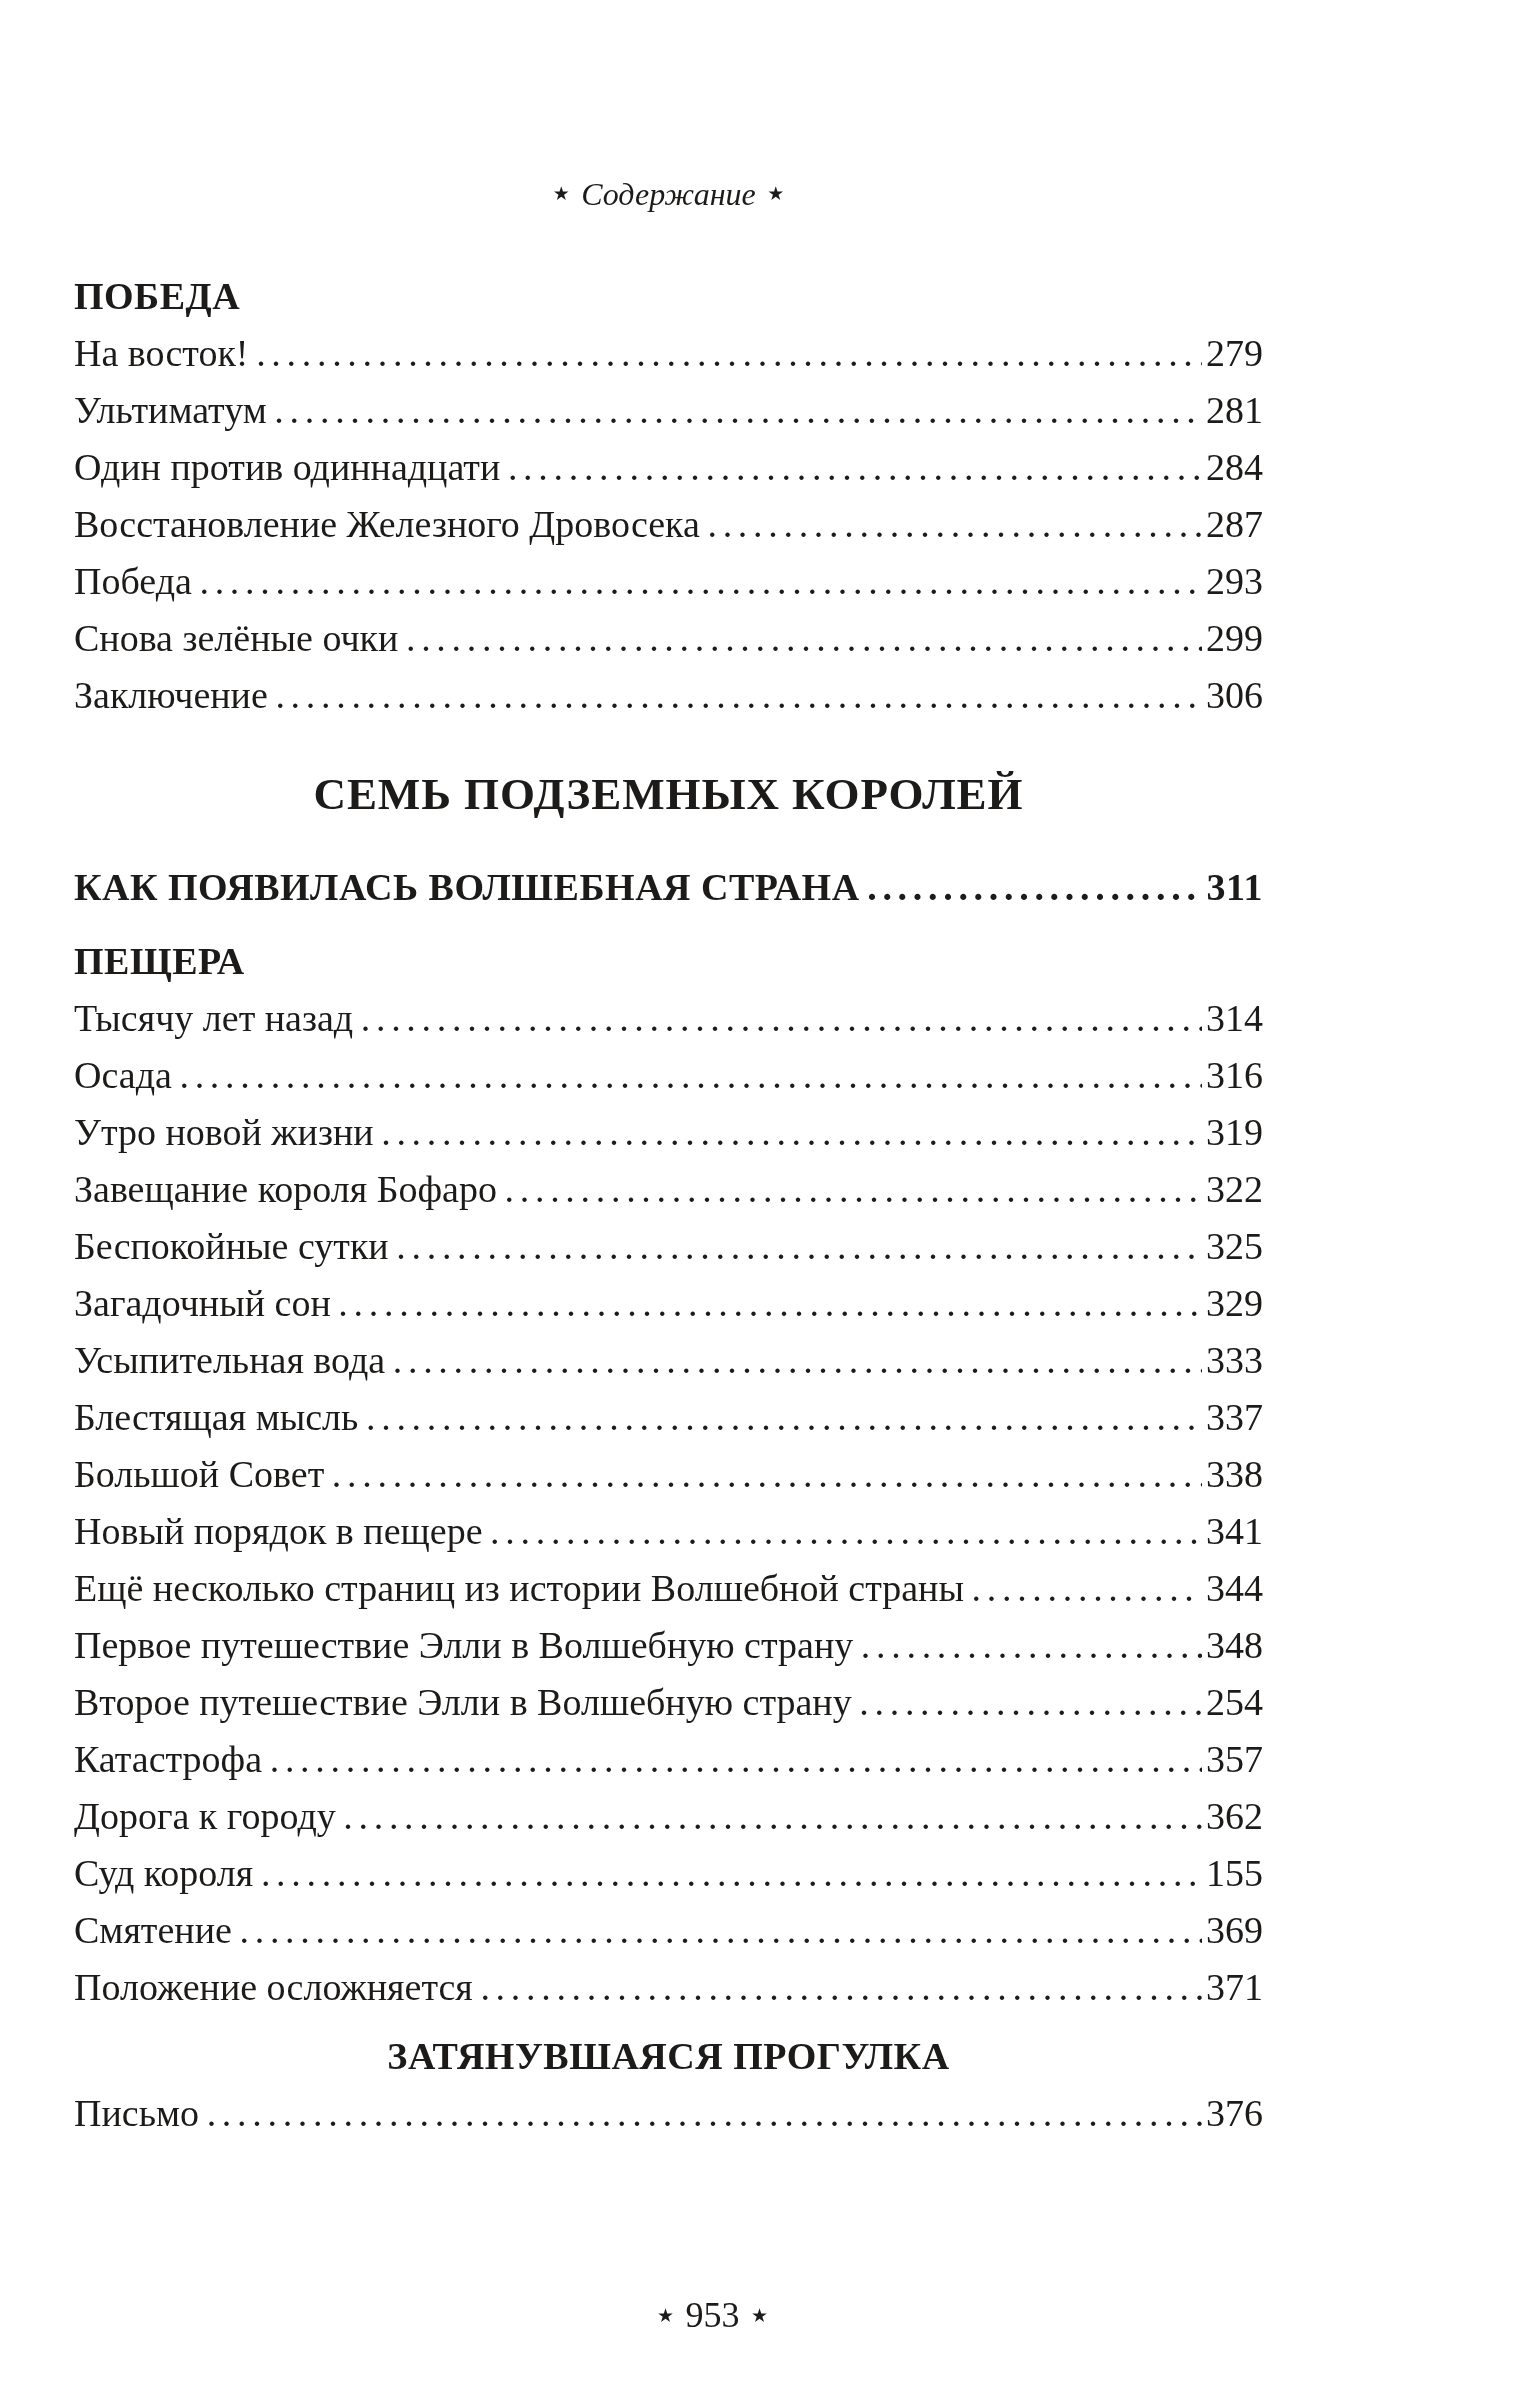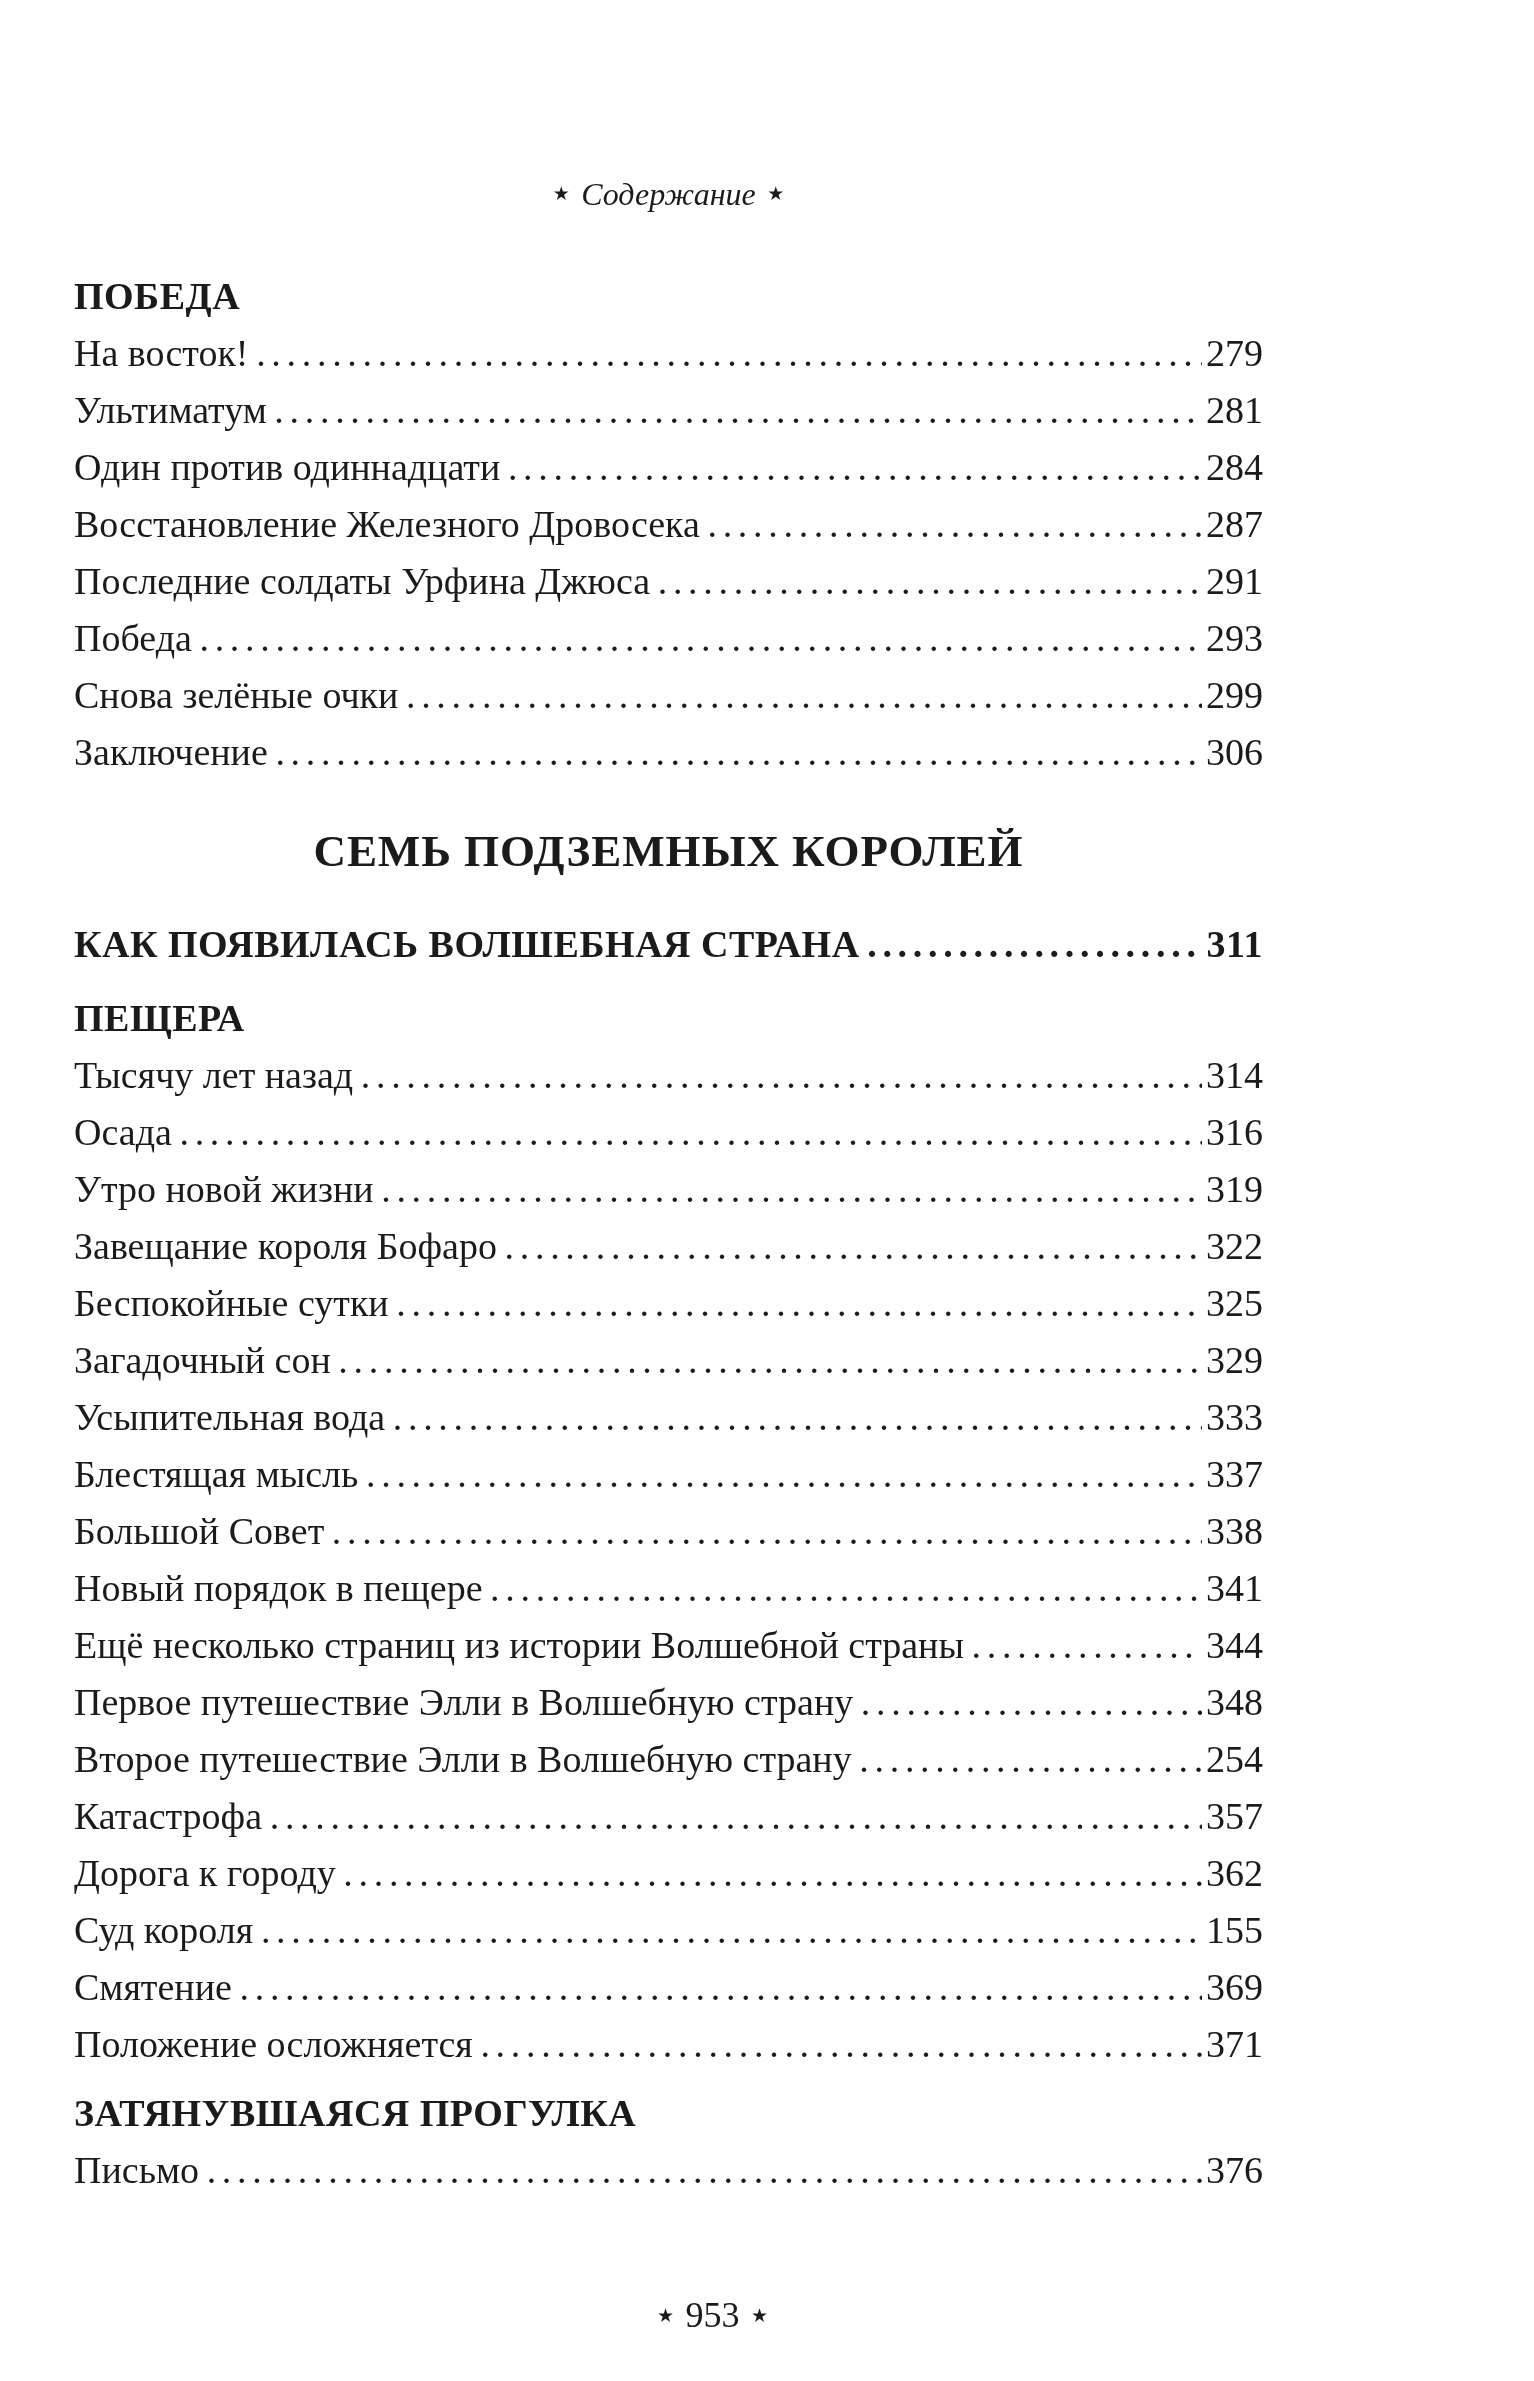--- a/index.html
+++ b/index.html
@@ -75,20 +75,21 @@
       text-align: right;
     }
     
     .chapter-entry {
       font-weight: 700;
       margin-bottom: 17px;
       letter-spacing: 0.5px;
     }
     .section-progulka .toc-heading {
       margin-top: 11.4px;
+      text-align: center;
     }
     
     .page-footer {
       position: absolute;
       left: 161px;
       width: 1103px;
       bottom: 45px;
       text-align: center;
       font-size: 36px;
       line-height: 42px;
@@ -124,25 +125,20 @@
           <span class="dots" aria-hidden="true"></span>
           <span class="entry-page">284</span>
         </div>
 
         <div class="entry">
           <span class="entry-title">Восстановление Железного Дровосека</span>
           <span class="dots" aria-hidden="true"></span>
           <span class="entry-page">287</span>
         </div>
 
-        <div class="entry">
-          <span class="entry-title">Последние солдаты Урфина Джюса</span>
-          <span class="dots" aria-hidden="true"></span>
-          <span class="entry-page">291</span>
-        </div>
 
         <div class="entry">
           <span class="entry-title">Победа</span>
           <span class="dots" aria-hidden="true"></span>
           <span class="entry-page">293</span>
         </div>
 
         <div class="entry">
           <span class="entry-title">Снова зелёные очки</span>
           <span class="dots" aria-hidden="true"></span>

